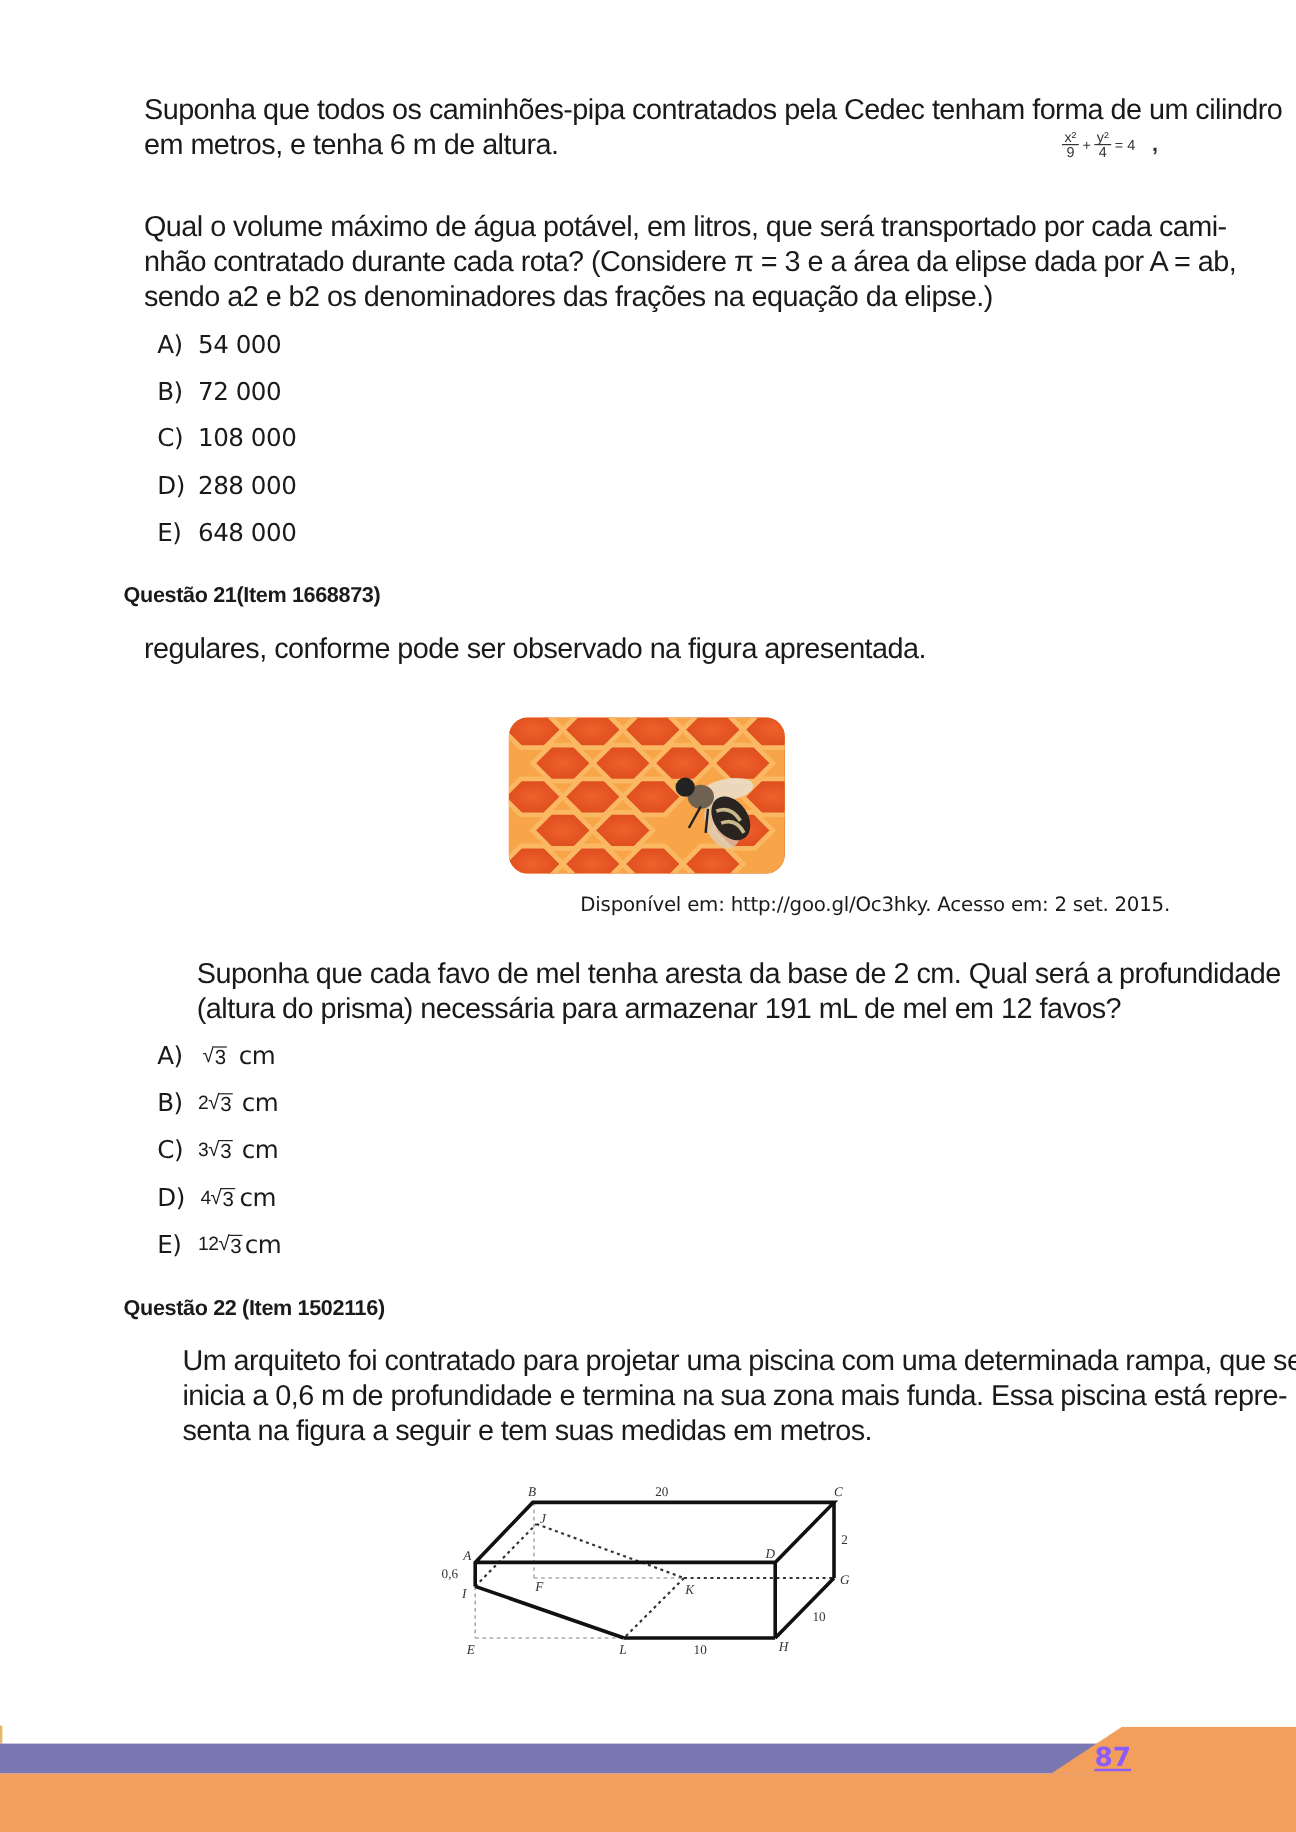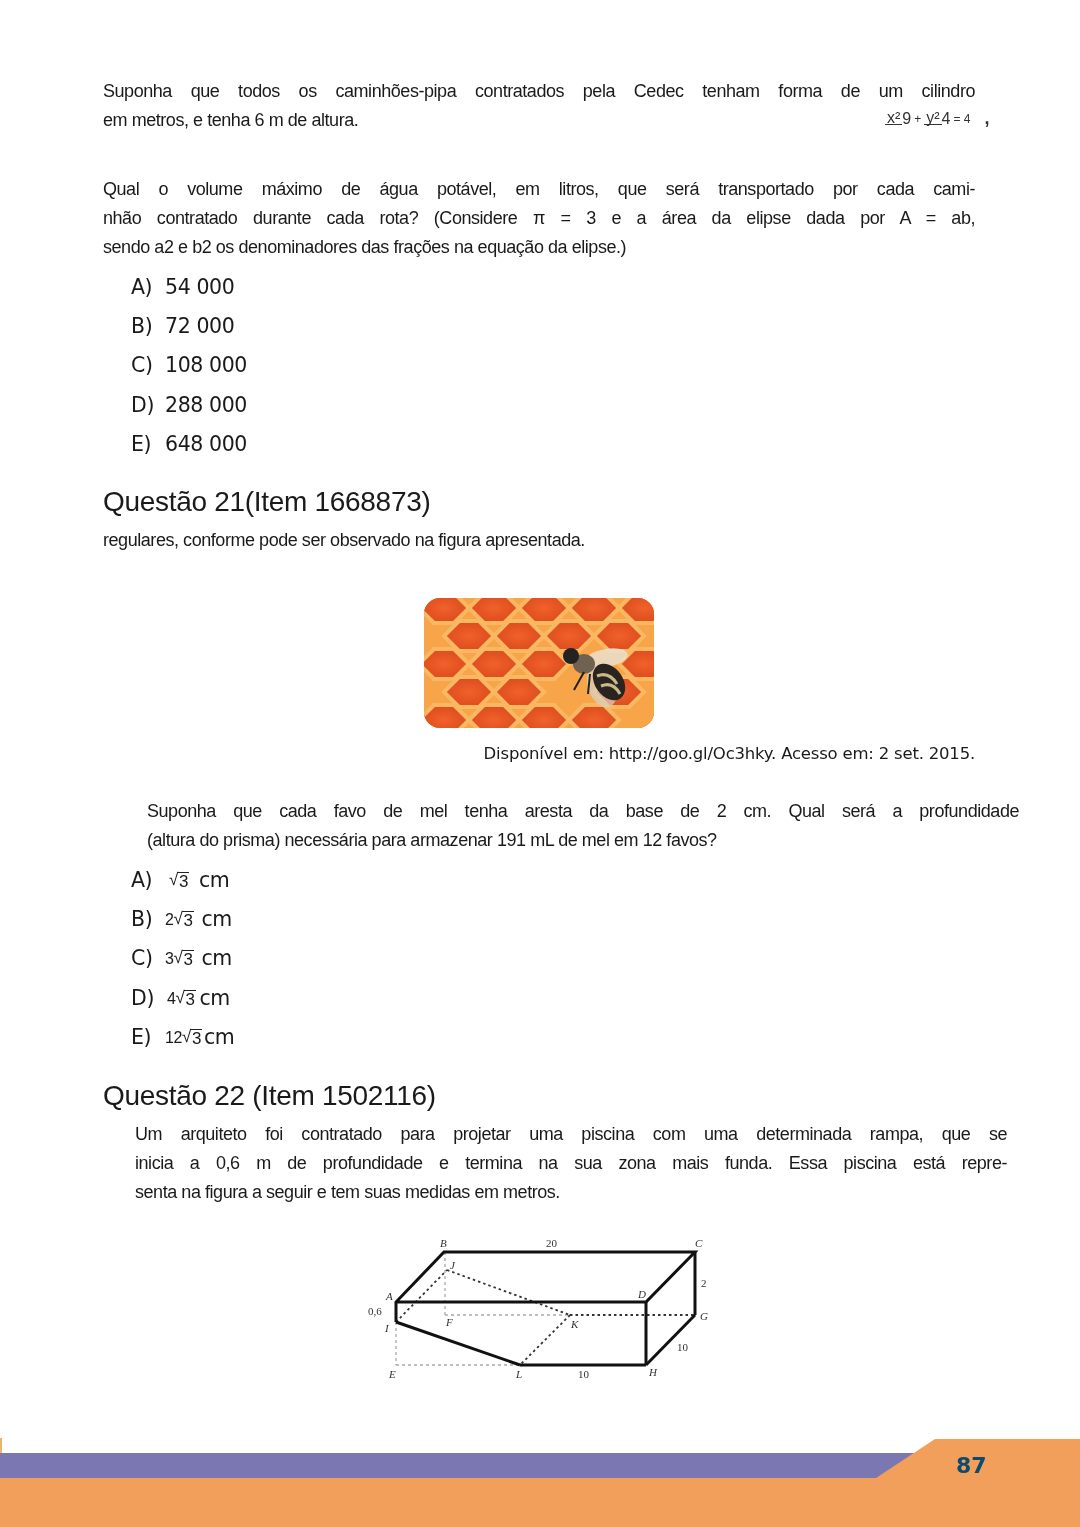--- a/index.html
+++ b/index.html
@@ -3,66 +3,66 @@
 <meta charset="utf-8">
 <style>
   html, body { margin: 0; padding: 0; }
   body {
     width: 1080px; height: 1527px; position: relative; overflow: hidden;
     background: #ffffff; color: #1a1a1a;
     font-family: "DejaVu Sans", sans-serif;
   }
   .page { position: absolute; left: 103px; top: 0; width: 872px; }
   .para {
-    position: absolute; left: 0; width: 872px;
-    font-size: 18px; line-height: 29px; letter-spacing: -0.45px;
+    position: absolute; left: 17px; width: 872px;
+    font-size: 24px; line-height: 29px; letter-spacing: -0.45px;
     text-align: justify; margin: 0;
     font-family: "Liberation Sans", sans-serif;
     font-stretch: condensed;
   }
   .para .line { display: block; white-space: nowrap; text-align-last: justify; }
   .para .line.last { text-align-last: left; }
   .heading {
-    position: absolute; left: 0; font-weight: normal; font-size: 28px;
+    position: absolute; left: 0; font-weight: bold; font-size: 18px;
     font-family: "Liberation Sans", sans-serif; letter-spacing: -0.3px; margin: 0;
   }
   .options { position: absolute; left: 28px; }
   .option {
     height: 39.4px; font-size: 20.5px; display: flex; align-items: center;
     font-family: "DejaVu Sans", sans-serif; letter-spacing: -0.4px;
   }
   .opt-letter { width: 34px; display: inline-block; }
   .math-small { font-family: "Liberation Sans", sans-serif; font-size: 16px; }
   .sqrt { display: inline-flex; align-items: flex-end; font-family: "Liberation Sans", sans-serif; font-size: 17px; }
   .sqrt .rad { font-size: 17px; margin-right: 0px; }
   .sqrt .radicand { border-top: 1.2px solid #222; padding: 0 1px; line-height: 17px; }
   .frac {
-    display: inline-flex; flex-direction: row; align-items: center;
-    font-family: "Liberation Sans", sans-serif; font-size: 16px; line-height: 12px;
+    display: inline-flex; flex-direction: column; align-items: center;
+    font-family: "Liberation Sans", sans-serif; font-size: 12px; line-height: 12px;
     vertical-align: middle; margin: 0 1px;
   }
   .frac .num { border-bottom: 1px solid #333; padding: 0 2px; }
   .eq { position: absolute; left: 782px; top: 110px; display: flex; align-items: center; font-size: 12px; font-family: "Liberation Sans", sans-serif; color: #333; }
   .eq .op { margin: 0 2px; font-size: 12px; }
   .eq .comma { margin-left: 12px; font-size: 18px; font-weight: bold; }
   .honey {
     position: absolute; left: 424px; top: 598px; width: 230px; height: 130px;
     border-radius: 16px; overflow: hidden;
     background: radial-gradient(circle at 30% 40%, #f79a3a 0%, #e96a1c 55%, #d2501a 100%);
   }
   .caption {
     position: absolute; right: 105px; top: 744px;
     font-family: "DejaVu Sans", sans-serif; font-size: 16.5px; letter-spacing: -0.2px;
   }
   .footer-purple { position: absolute; left: 0; top: 1453px; width: 1080px; height: 25px; background: #7b77b2; }
   .footer-orange { position: absolute; left: 0; top: 1478px; width: 1080px; height: 49px; background: #f39f5c; }
   .footer-tab { position: absolute; left: 0; top: 1439px; width: 1080px; height: 40px; }
   .page-num {
-    position: absolute; left: 956px; top: 1453px; color: #0c4a6e; font-weight: bold;
-    font-size: 22px; font-family: "DejaVu Sans", sans-serif;
+    position: absolute; left: 912px; top: 1453px; color: #8b5cf6; font-weight: bold;
+    font-size: 22px; font-family: "DejaVu Sans", sans-serif; text-decoration: underline;
   }
   .left-mark { position: absolute; left: 0; top: 1438px; width: 2px; height: 15px; background: #e8b86a; }
 </style>
 </head>
 <body>
 
 <div class="page">
 
   <p class="para" style="top:77px;">
     <span class="line">Suponha que todos os caminhões-pipa contratados pela Cedec tenham forma de um cilindro</span>

